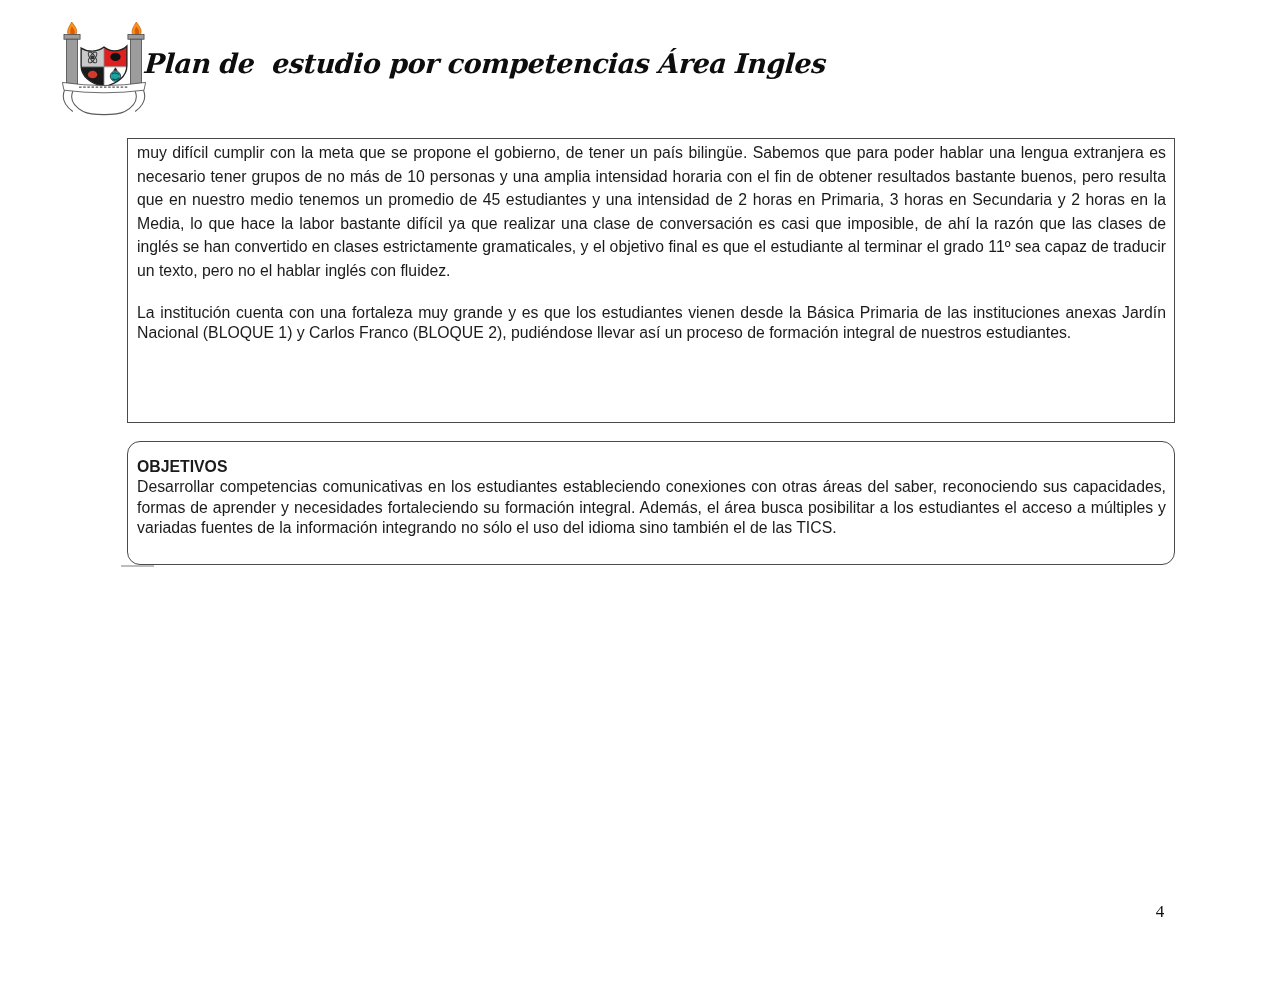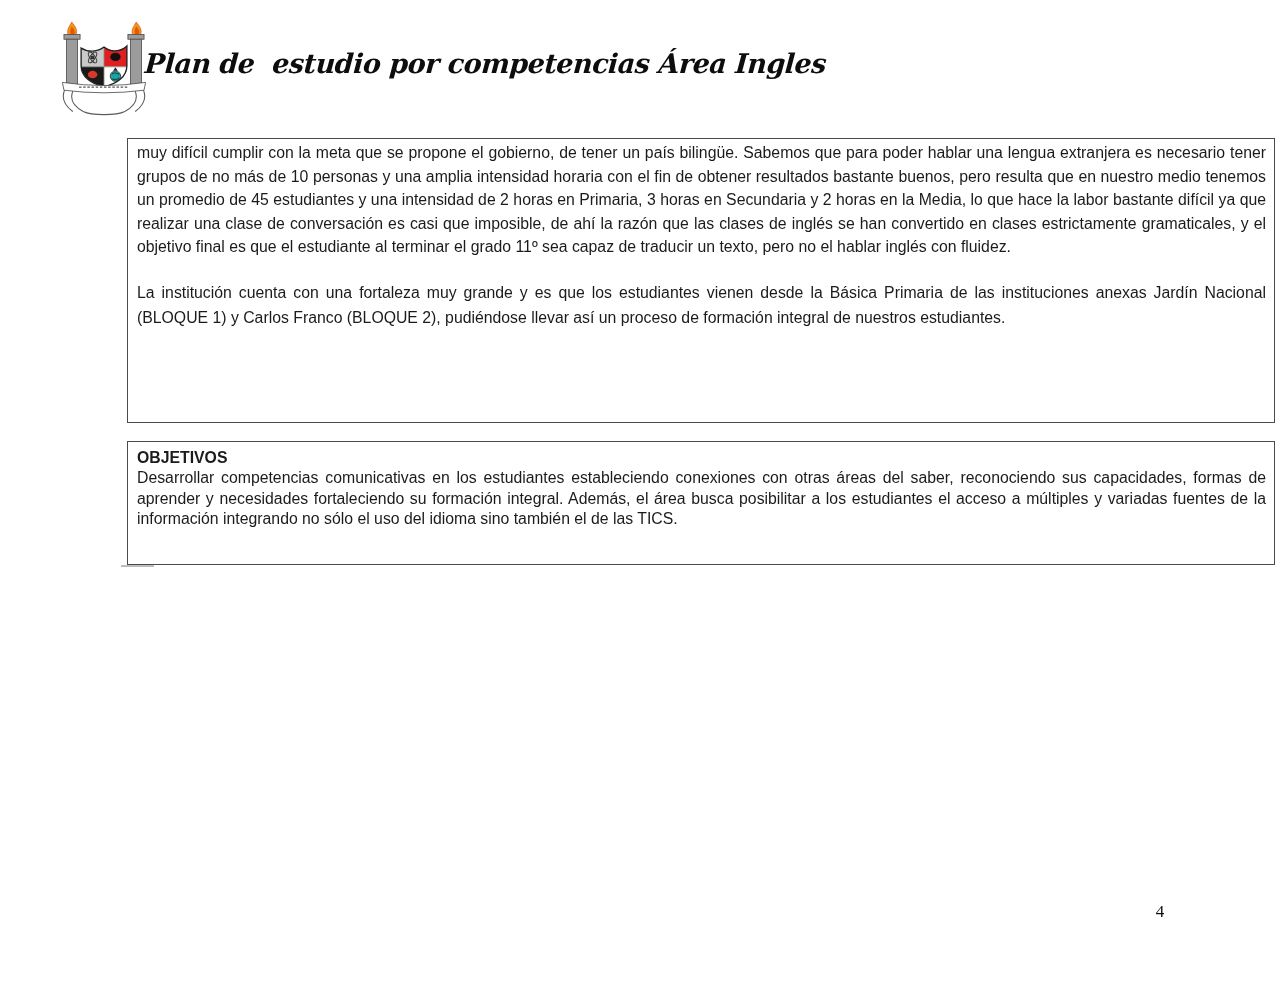--- a/index.html
+++ b/index.html
@@ -32,34 +32,34 @@
     letter-spacing: -0.5px;
     color: #0d0d0d;
     white-space: pre;
     transform: skewX(-4deg);
   }
 
   
   .box {
     position: absolute;
     left: 127px;
-    width: 1148px;
+    width: 1048px;
     box-sizing: border-box;
     border: 1px solid #4a4a4a;
     background: #ffffff;
     padding: 2px 8px 0 9px;
     font-size: 15.8px;
     overflow: hidden;
   }
   .box-intro { top: 138px; height: 285px; }
-  .box-objectives { top: 441px; height: 124px; padding-top: 6px; }
+  .box-objectives { top: 441px; height: 124px; padding-top: 15px; border-radius: 13px; }
 
   .para { margin: 0; text-align: justify; }
   .para-spaced { line-height: 23.5px; margin-bottom: 21px; }
-  .para-single { line-height: 25px; }
+  .para-single { line-height: 20px; }
   .bold-line { font-weight: bold; line-height: 20.4px; text-align: left; }
   .box-objectives .para-single { line-height: 20.4px; }
 
   
   .artifact-line {
     position: absolute;
     left: 121px;
     top: 565px;
     width: 33px;
     height: 2px;

